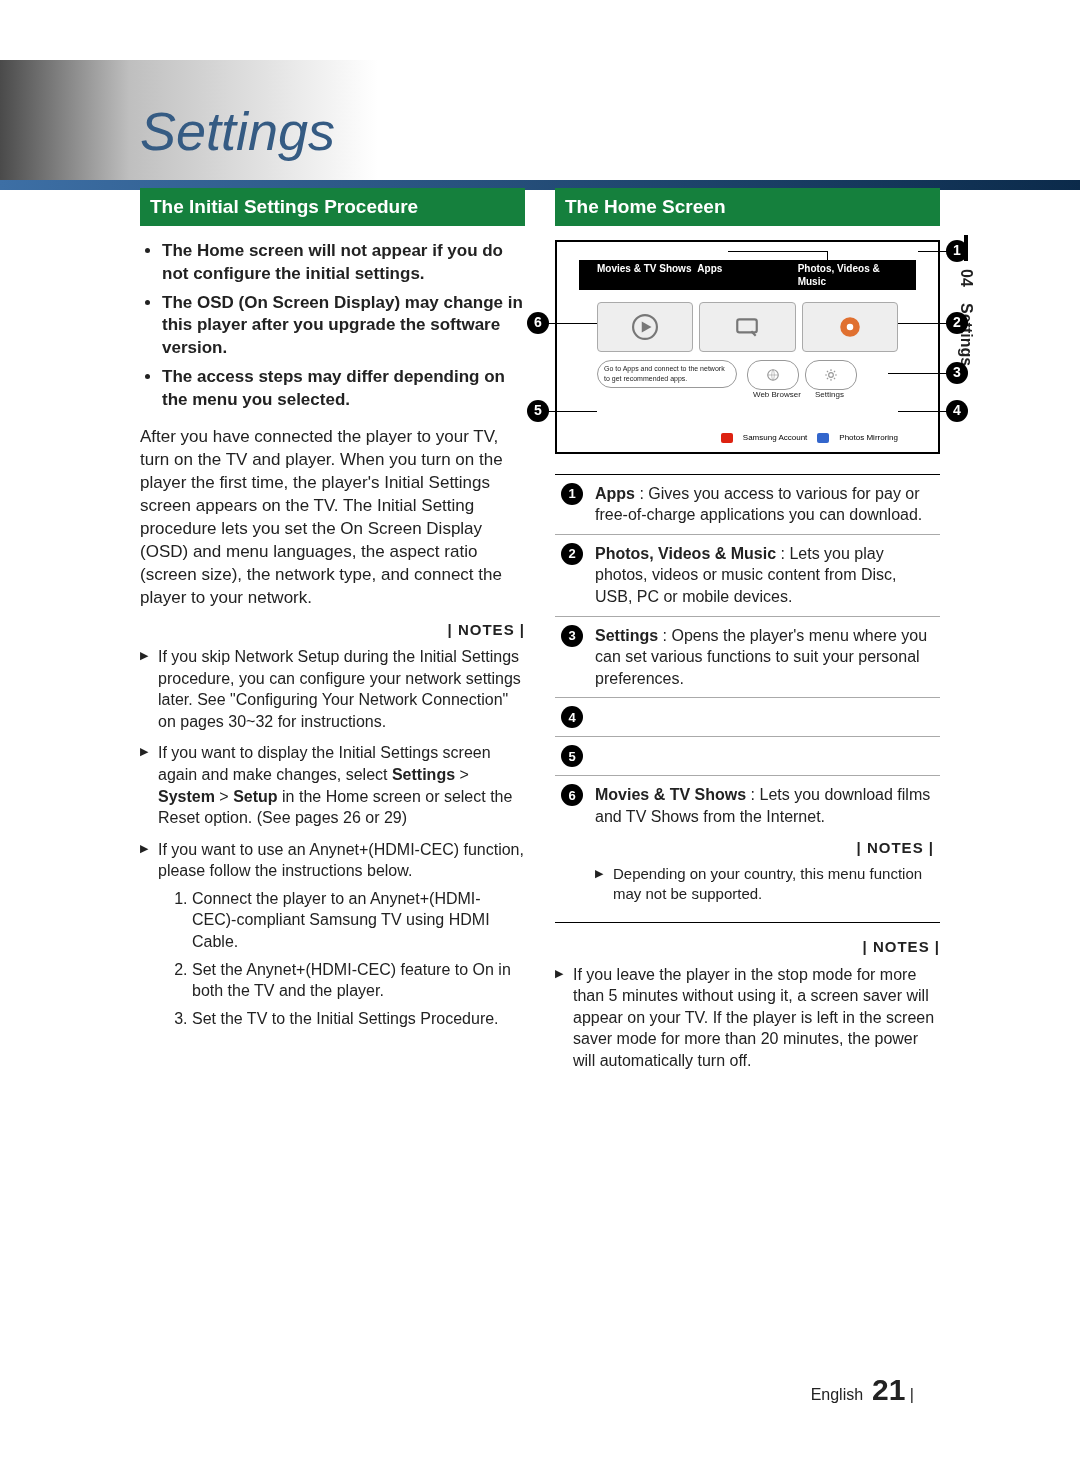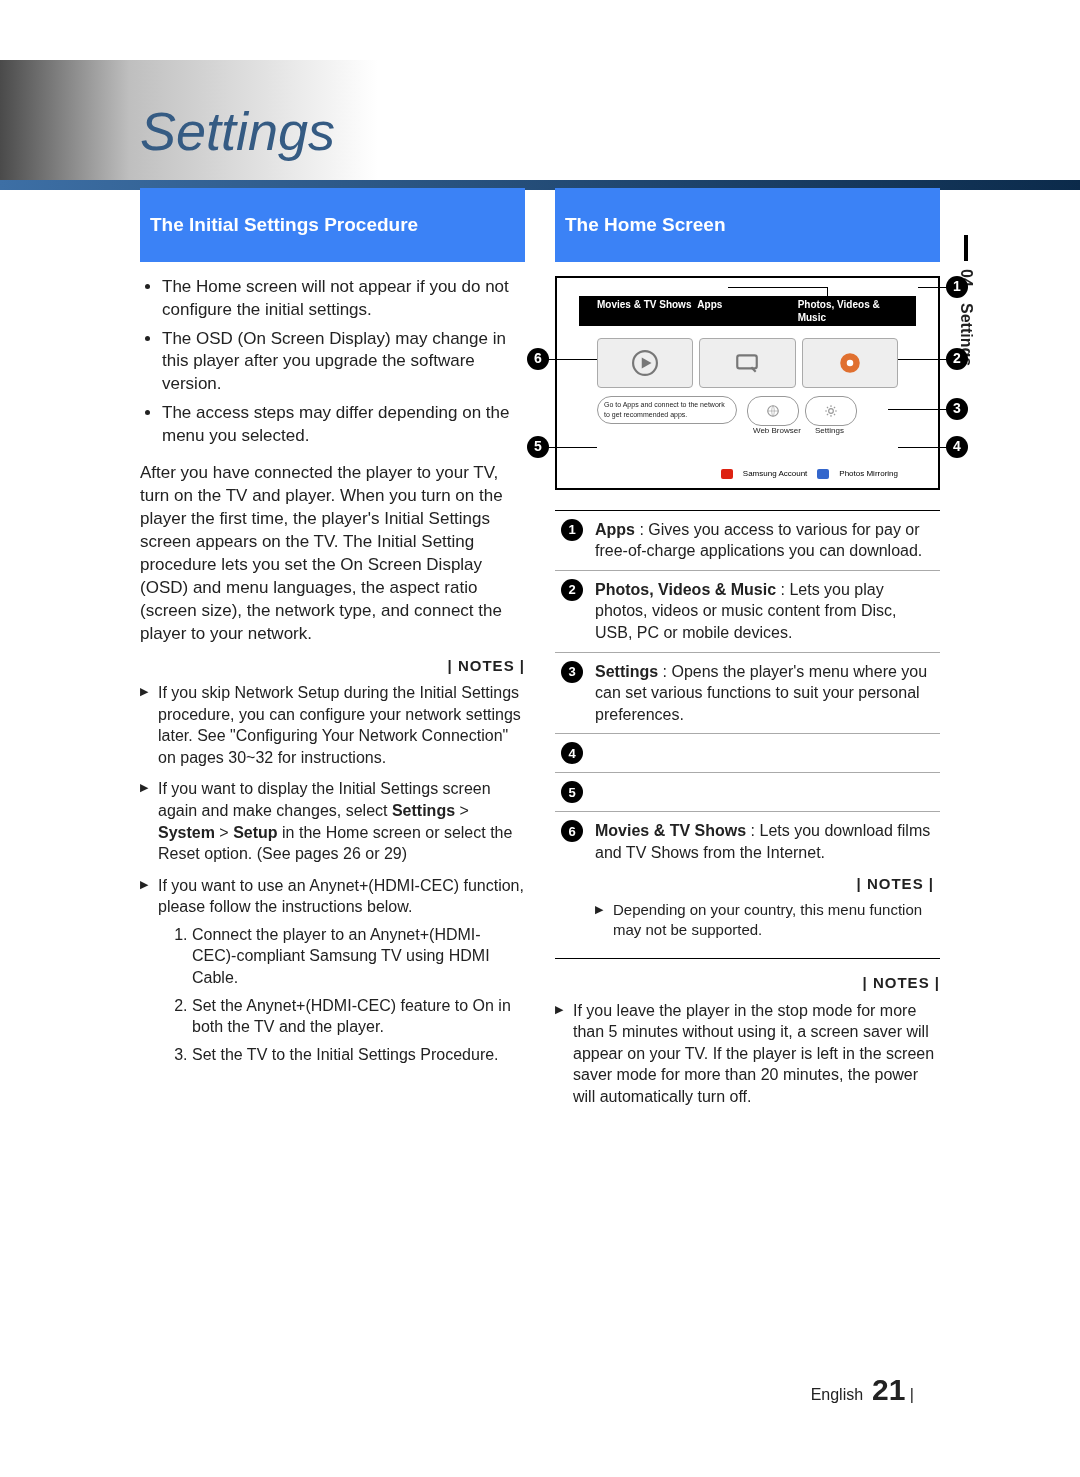--- a/index.html
+++ b/index.html
@@ -2,22 +2,22 @@
 <html><head>
 <meta charset="utf-8">
 <style>
   html,body{margin:0;padding:0;background:#fff;font-family:Arial,Helvetica,sans-serif;color:#222;}
   .page{width:1080px;height:1477px;position:relative;box-sizing:border-box;padding:60px 140px 60px 140px;}
   .top-grad{position:absolute;left:0;top:60px;width:1080px;height:120px;background:linear-gradient(to right,#4a4a4a 0%,#bfbfbf 12%,#ffffff 35%);z-index:0;}
   .blue-band{position:absolute;left:0;top:180px;width:1080px;height:10px;background:linear-gradient(to right,#3d6fa5 0%,#0b2a4a 100%);z-index:1;}
   .title{position:relative;z-index:2;font-style:italic;font-size:54px;color:#355b83;font-weight:400;padding-top:40px;padding-bottom:6px;}
   .columns{display:flex;gap:30px;margin-top:20px;position:relative;z-index:2;}
   .col{flex:1 1 0;font-size:17px;line-height:1.35;}
-  .sec-head{background:#3b82f6;color:#fff;font-weight:700;padding:24px 10px;font-size:19px;margin-bottom:14px;}
-  ul.bul{list-style:disc;padding-left:22px;margin:6px 0 14px 0;}
+  .sec-head{background:#15803d;color:#fff;font-weight:700;padding:6px 10px;font-size:19px;margin-bottom:14px;}
+  ul.bul{list-style:disc;padding-left:22px;margin:6px 0 14px 0;font-weight:bold;}
   ul.bul li{margin-bottom:6px;}
   p{margin:10px 0;}
   .notes-label{font-weight:700;letter-spacing:1px;margin:10px 0 6px 0;font-size:15px;text-align:right;}
   .tri-list{list-style:none;padding:0;margin:0;}
   .tri-list>li{position:relative;padding-left:18px;margin-bottom:10px;font-size:16px;}
   .tri-list>li:before{content:"▶";position:absolute;left:0;top:2px;font-size:11px;}
   ol.num{padding-left:34px;margin:6px 0;}
   ol.num li{margin-bottom:6px;font-size:16px;}
   b{font-weight:700;}
   

